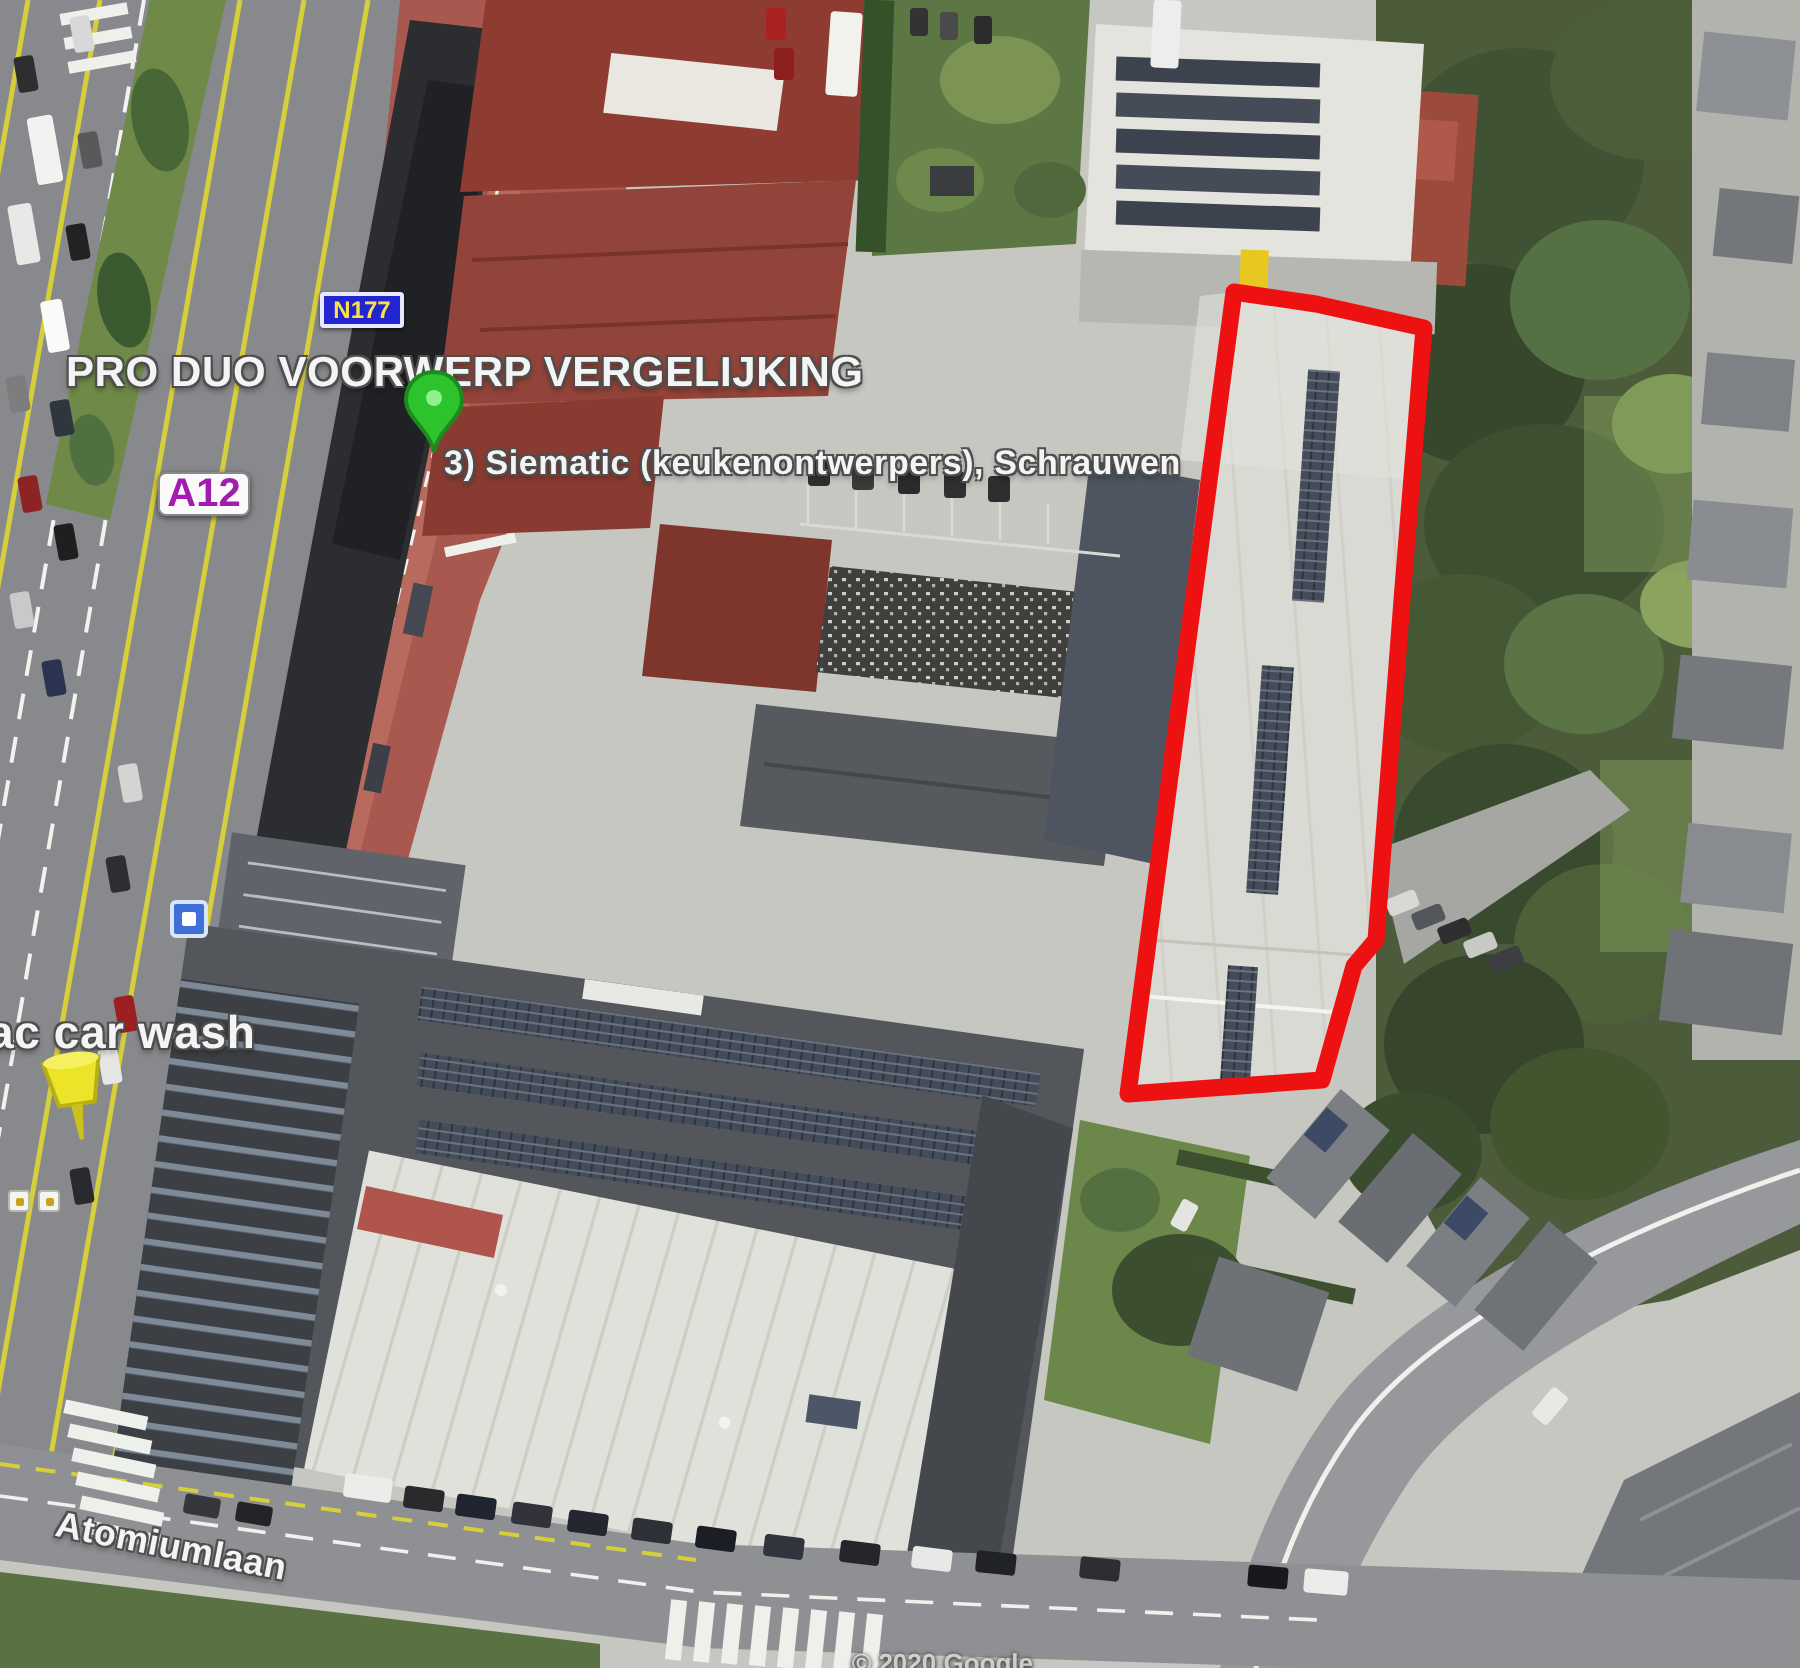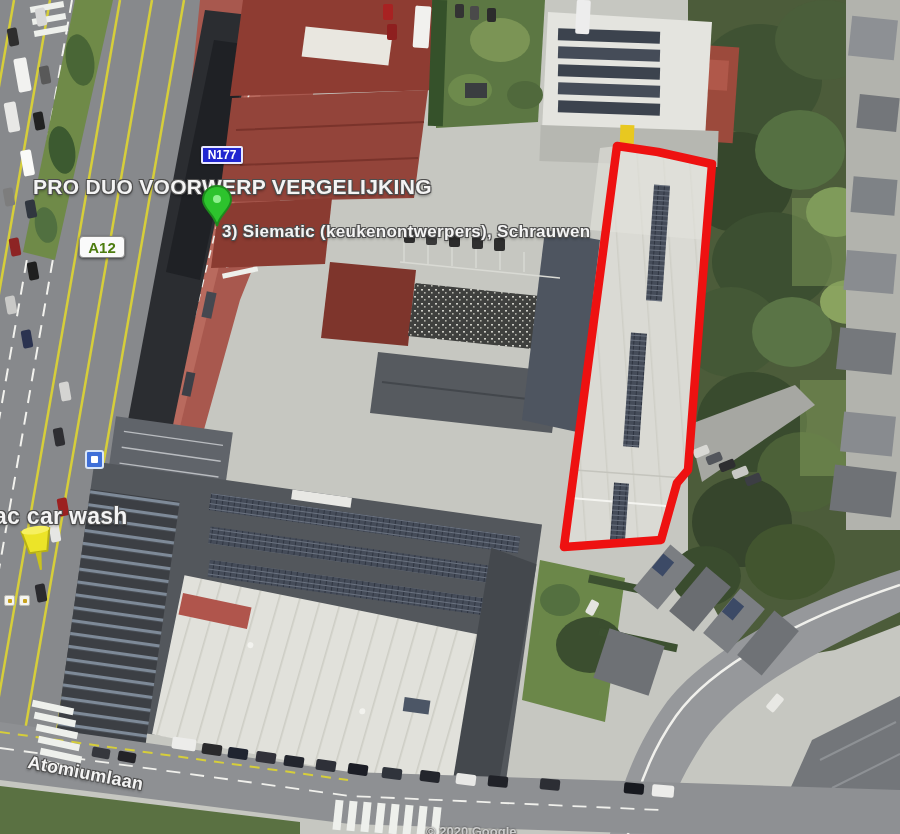--- a/index.html
+++ b/index.html
@@ -13,24 +13,24 @@
        letter-spacing:.3px;}
   .lbl-title{left:33px;top:175px;font-size:21px;}
   .lbl-poi{left:222px;top:202px;font-size:17px;margin-top:20px;}
   .lbl-carwash{left:-6px;top:503px;font-size:23px;}
   .lbl-street{left:30px;top:752px;font-size:18px;transform:rotate(11deg);transform-origin:left top;}
   .lbl-attrib{position:absolute;left:426px;top:811px;font-size:13px;font-weight:bold;
        color:rgba(235,235,235,.8);text-shadow:0 0 2px #444,0 1px 2px #333;margin-top:13px;}
   .badge{position:absolute;display:flex;align-items:center;justify-content:center;
          font-weight:bold;box-sizing:border-box;}
   .badge-n177{left:160px;top:146px;width:42px;height:18px;background:#2126d0;
-        color:#ffffff;font-size:12px;border:2px solid #e8e8ff;border-radius:2px;
-        box-shadow:0 1px 2px rgba(0,0,0,.5);margin-left:41px;}
+        color:#fde047;font-size:12px;border:2px solid #e8e8ff;border-radius:2px;
+        box-shadow:0 1px 2px rgba(0,0,0,.5);}
   .badge-a12{left:79px;top:236px;width:46px;height:22px;background:#fafafa;
-        color:#4d7c0f;font-size:15px;border:1px solid #8a8a8a;border-radius:4px;
+        color:#a21caf;font-size:20px;border:1px solid #8a8a8a;border-radius:4px;
         box-shadow:0 1px 3px rgba(0,0,0,.55);}
   .transit-icon{position:absolute;left:85px;top:450px;width:15px;height:15px;
         background:#3f6fd8;border:2px solid #d9e6f8;border-radius:3px;
         display:flex;align-items:center;justify-content:center;}
   .transit-icon .glyph{width:7px;height:7px;background:#fff;border-radius:1px;}
   .mini-poi{position:absolute;width:9px;height:9px;background:#f4f4f0;border:1px solid #b9b9b2;
         border-radius:2px;display:flex;align-items:center;justify-content:center;}
   .mini-poi .dot{width:4px;height:4px;background:#c8a21c;border-radius:1px;}
   .pin{position:absolute;}
 </style>

